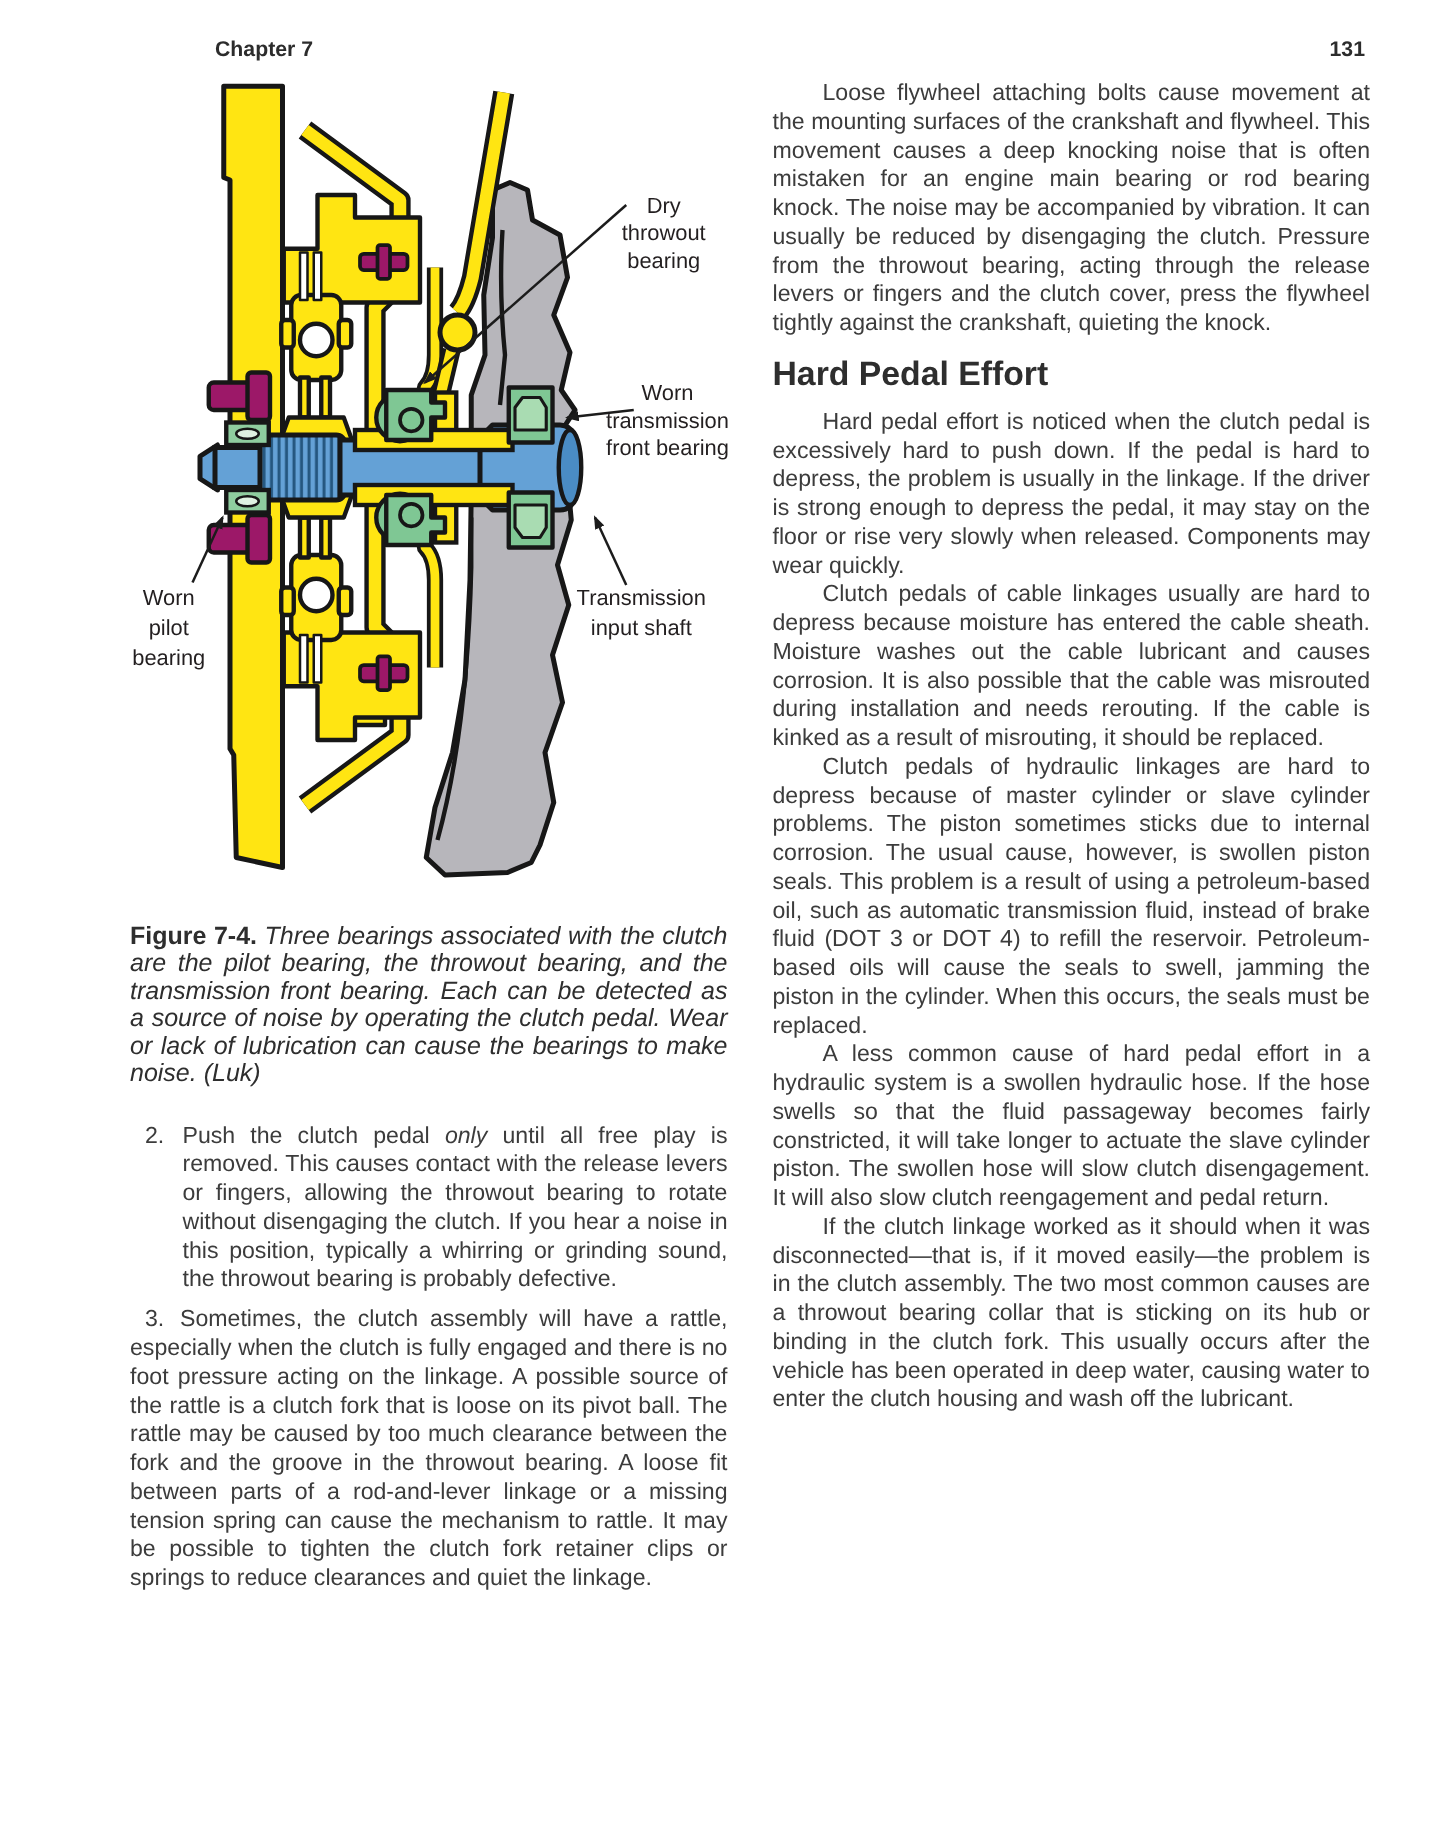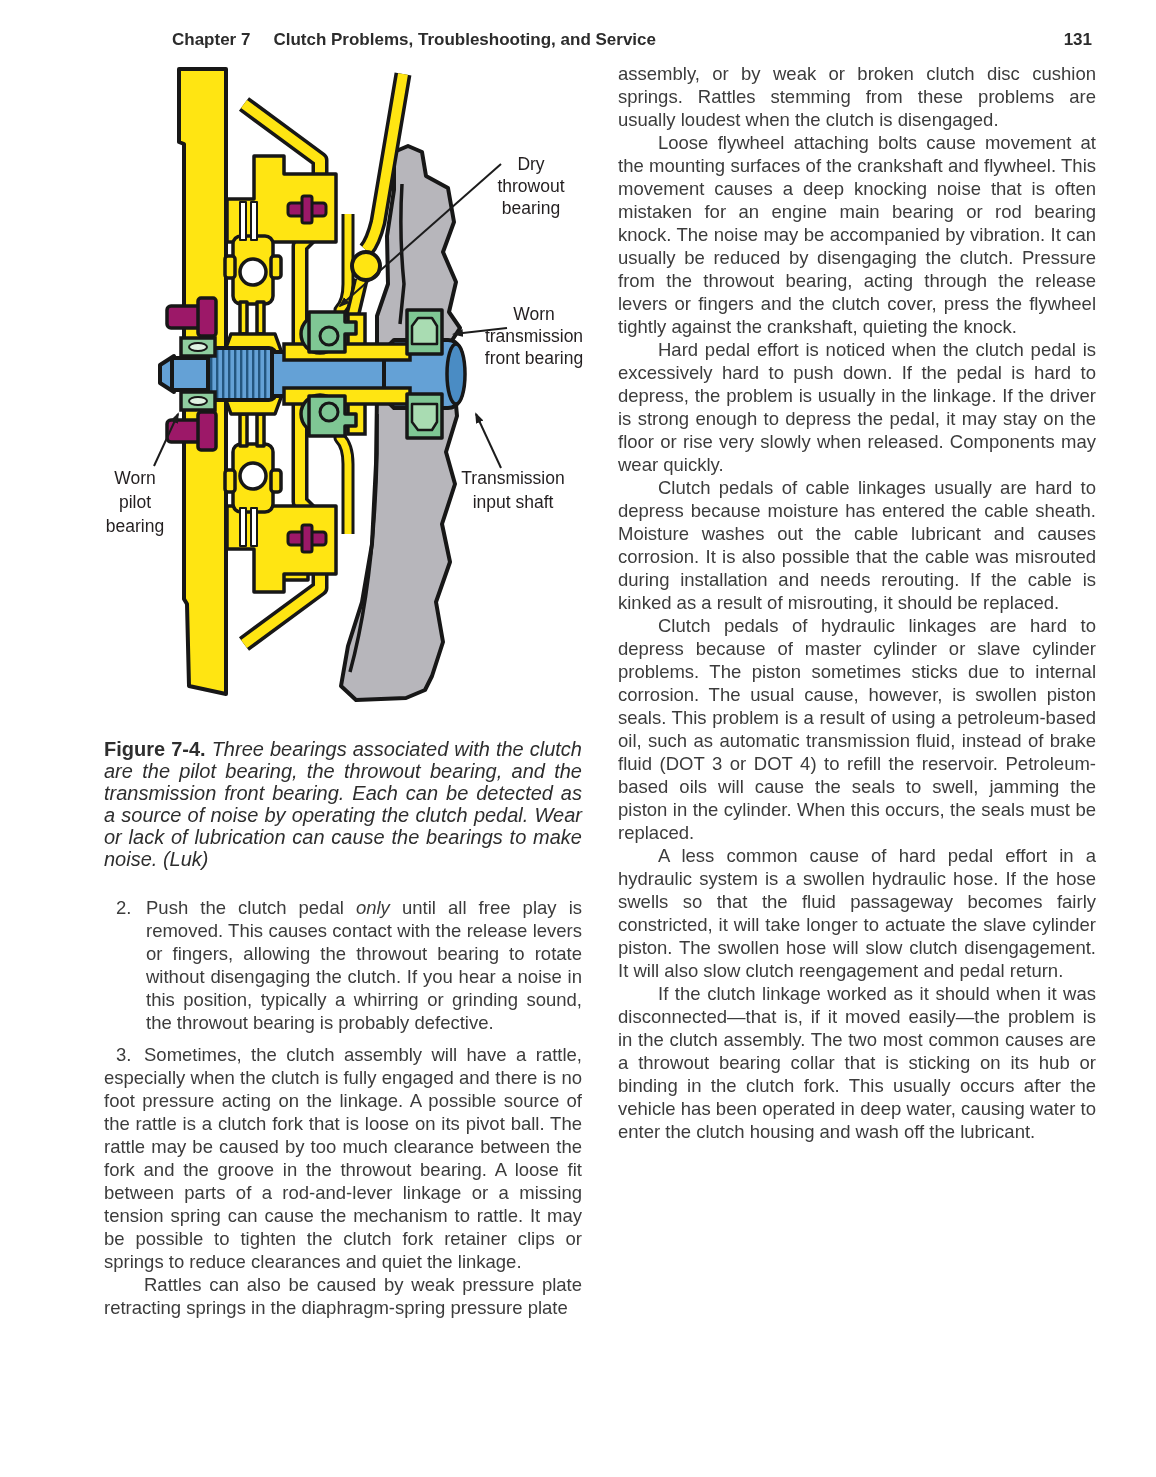--- a/index.html
+++ b/index.html
@@ -19,21 +19,20 @@
   .list{margin-top:26px;}
   .listitem{position:relative;padding-left:42px;margin-bottom:9px;}
   .listitem .num{position:absolute;left:12px;top:0;}
   .diag-label{font-size:17.5px;fill:#231f20;}
 </style>
 </head>
 <body>
 
 <div class="runhead">
   <span>Chapter 7</span>
-  <span>Clutch Problems, Troubleshooting, and Service</span>
   <span class="pagenum">131</span>
 </div>
 
 <div class="cols">
 
   <div class="col">
 
     <div class="figwrap">
       <svg width="492" height="662" viewBox="100 78 492 662">
         <defs>
@@ -193,27 +192,26 @@
       <div class="listitem">
         <span class="num">2.</span>
         <span>Push the clutch pedal </span><i>only</i><span> until all free play is removed. This causes contact with the release levers or fingers, allowing the throwout bearing to rotate without disengaging the clutch. If you hear a noise in this position, typically a whirring or grinding sound, the throwout bearing is probably defective.</span>
       </div>
       <div class="listitem">
         <span class="num">3.</span>
       </div>
     </div>
 
     <p class="bodytext para">Sometimes, the clutch assembly will have a rattle, especially when the clutch is fully engaged and there is no foot pressure acting on the linkage. A possible source of the rattle is a clutch fork that is loose on its pivot ball. The rattle may be caused by too much clearance between the fork and the groove in the throwout bearing. A loose fit between parts of a rod-and-lever linkage or a missing tension spring can cause the mechanism to rattle. It may be possible to tighten the clutch fork retainer clips or springs to reduce clearances and quiet the linkage.</p>
-    <p class="bodytext para">Rattles can also be caused by weak pressure plate retracting springs in the diaphragm-spring pressure plate</p>
   </div>
 
   <div class="col">
-    <p class="bodytext para noindent">assembly, or by weak or broken clutch disc cushion springs. Rattles stemming from these problems are usually loudest when the clutch is disengaged.</p>
     <p class="bodytext para">Loose flywheel attaching bolts cause movement at the mounting surfaces of the crankshaft and flywheel. This movement causes a deep knocking noise that is often mistaken for an engine main bearing or rod bearing knock. The noise may be accompanied by vibration. It can usually be reduced by disengaging the clutch. Pressure from the throwout bearing, acting through the release levers or fingers and the clutch cover, press the flywheel tightly against the crankshaft, quieting the knock.</p>
 
+    <h2 class="heading">Hard Pedal Effort</h2>
 
     <p class="bodytext para">Hard pedal effort is noticed when the clutch pedal is excessively hard to push down. If the pedal is hard to depress, the problem is usually in the linkage. If the driver is strong enough to depress the pedal, it may stay on the floor or rise very slowly when released. Components may wear quickly.</p>
     <p class="bodytext para">Clutch pedals of cable linkages usually are hard to depress because moisture has entered the cable sheath. Moisture washes out the cable lubricant and causes corrosion. It is also possible that the cable was misrouted during installation and needs rerouting. If the cable is kinked as a result of misrouting, it should be replaced.</p>
     <p class="bodytext para">Clutch pedals of hydraulic linkages are hard to depress because of master cylinder or slave cylinder problems. The piston sometimes sticks due to internal corrosion. The usual cause, however, is swollen piston seals. This problem is a result of using a petroleum-based oil, such as automatic transmission fluid, instead of brake fluid (DOT 3 or DOT 4) to refill the reservoir. Petroleum-based oils will cause the seals to swell, jamming the piston in the cylinder. When this occurs, the seals must be replaced.</p>
     <p class="bodytext para">A less common cause of hard pedal effort in a hydraulic system is a swollen hydraulic hose. If the hose swells so that the fluid passageway becomes fairly constricted, it will take longer to actuate the slave cylinder piston. The swollen hose will slow clutch disengagement. It will also slow clutch reengagement and pedal return.</p>
     <p class="bodytext para">If the clutch linkage worked as it should when it was disconnected—that is, if it moved easily—the problem is in the clutch assembly. The two most common causes are a throwout bearing collar that is sticking on its hub or binding in the clutch fork. This usually occurs after the vehicle has been operated in deep water, causing water to enter the clutch housing and wash off the lubricant.</p>
   </div>
 
 </div>
 

